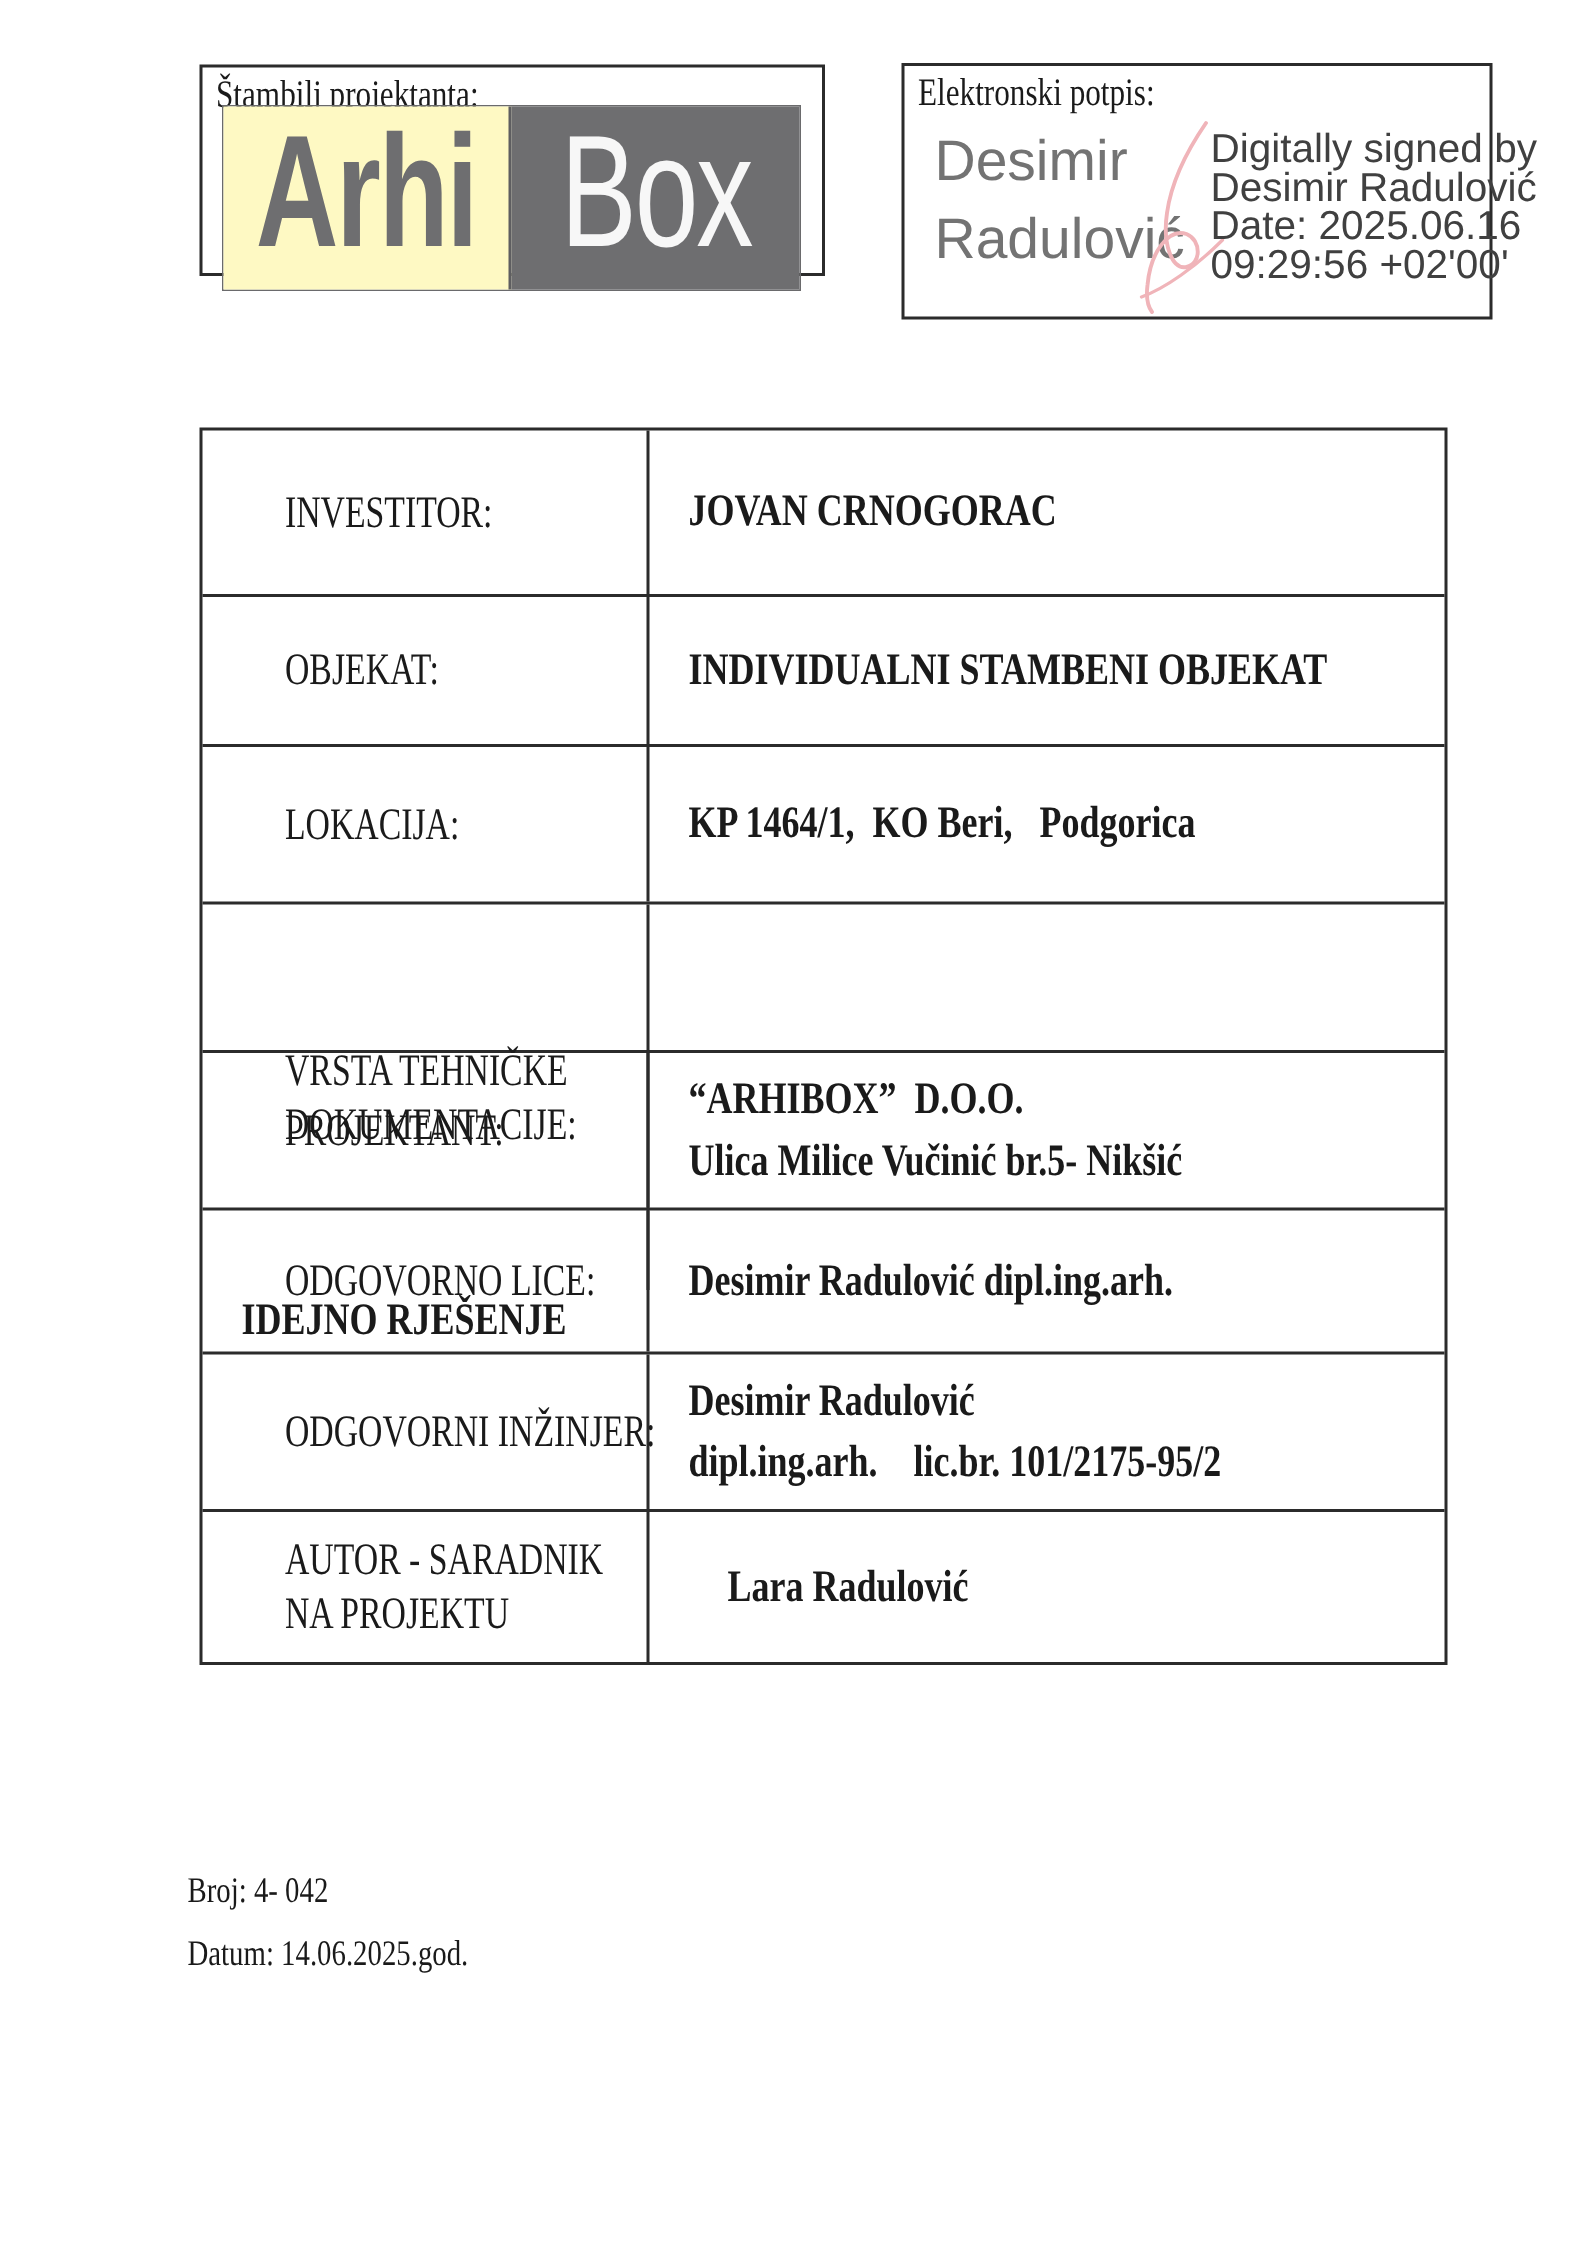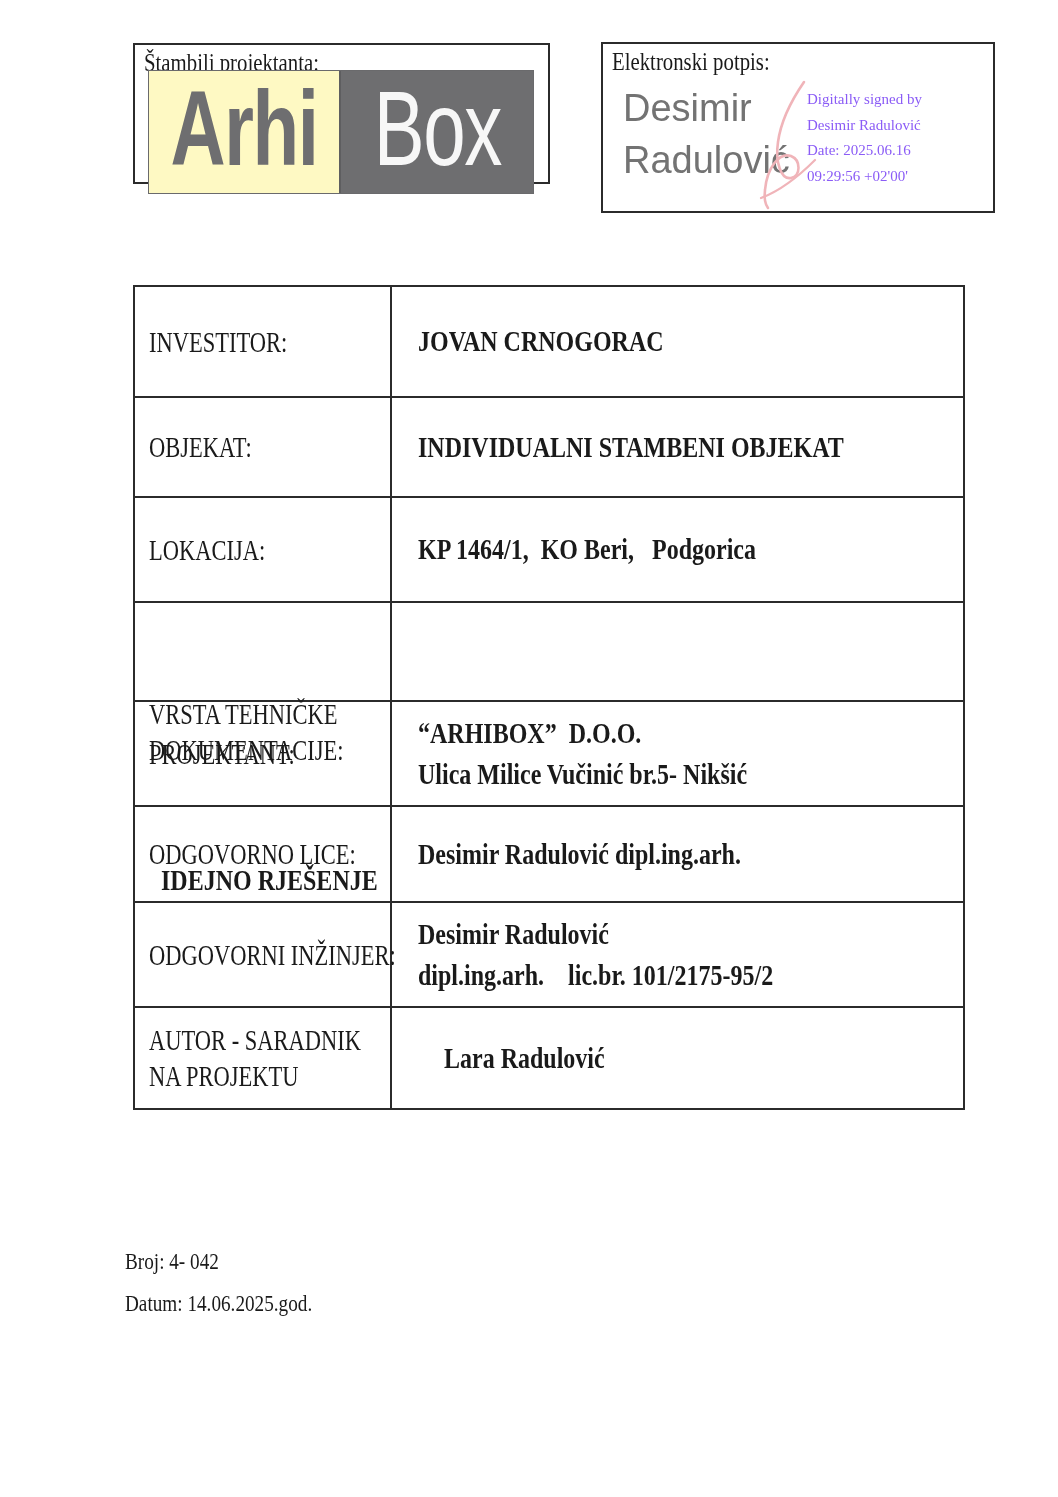--- a/index.html
+++ b/index.html
@@ -31,22 +31,22 @@
 
   
   .sig-name{
     position:absolute;left:20px;top:38px;
     font-family:"Liberation Sans", sans-serif;
     font-size:38px;line-height:52px;color:#737373;
     white-space:pre;
   }
   .sig-details{
     position:absolute;left:204px;top:43px;
-    font-family:Liberation Serif, serif;
-    font-size:15px;line-height:25.5px;color:#8b5cf6;
+    font-family:Liberation Sans, sans-serif;
+    font-size:27px;line-height:25.5px;color:#404040;
     white-space:pre;
   }
   .sig-flourish{position:absolute;left:152px;top:32px;}
 
   
   .doc-table{
     position:absolute;left:133px;top:285px;width:832px;height:825px;
     border:2px solid var(--border,#2b2b2b);box-sizing:border-box;background:#fff;
   }
   .t-row{display:flex;border-bottom:2px solid var(--border,#2b2b2b);box-sizing:border-box;}
@@ -55,21 +55,21 @@
   .t-row:nth-child(2){height:100px;}
   .t-row:nth-child(3){height:105px;}
   .t-row:nth-child(4){height:99px;flex-direction:column;}
   .t-row:nth-child(5){height:105px;}
   .t-row:nth-child(6){height:96px;}
   .t-row:nth-child(7){height:105px;}
   .t-row:nth-child(8){height:100px;}
   .t-label{
     width:257px;flex:0 0 257px;box-sizing:border-box;
     border-right:2px solid var(--border,#2b2b2b);
-    display:flex;align-items:center;padding-left:14px;overflow:visible;
+    display:flex;align-items:center;padding-left:14px;overflow:visible;margin-left:41px;
   }
   .t-label .txt{font-size:30px;line-height:1.2;}
   .t-value{flex:1;display:flex;align-items:center;padding-left:26px;box-sizing:border-box;overflow:visible;}
   .t-value .txt{font-size:30px;font-weight:bold;line-height:1.35;}
 
   
   .footer{position:absolute;left:125px;top:1240px;font-size:24px;line-height:42px;}
   .footer div{height:42px;}
 </style>
 </head>

